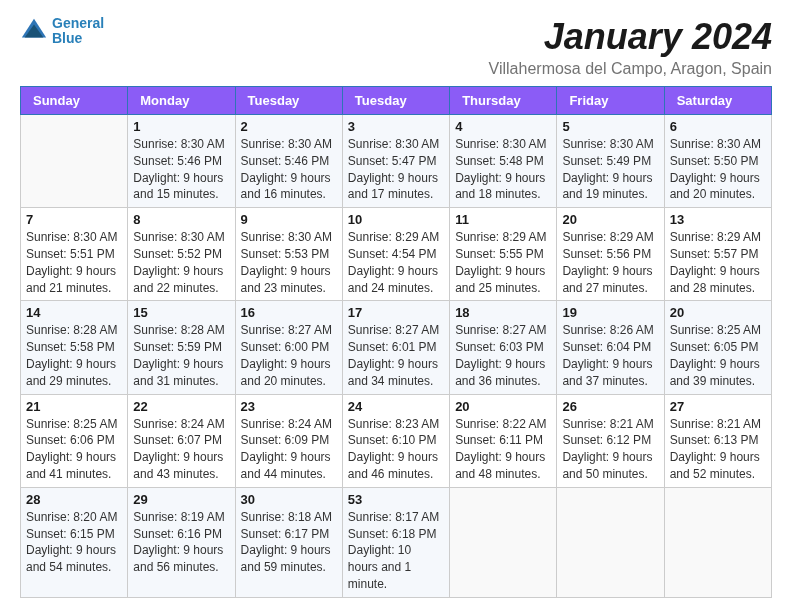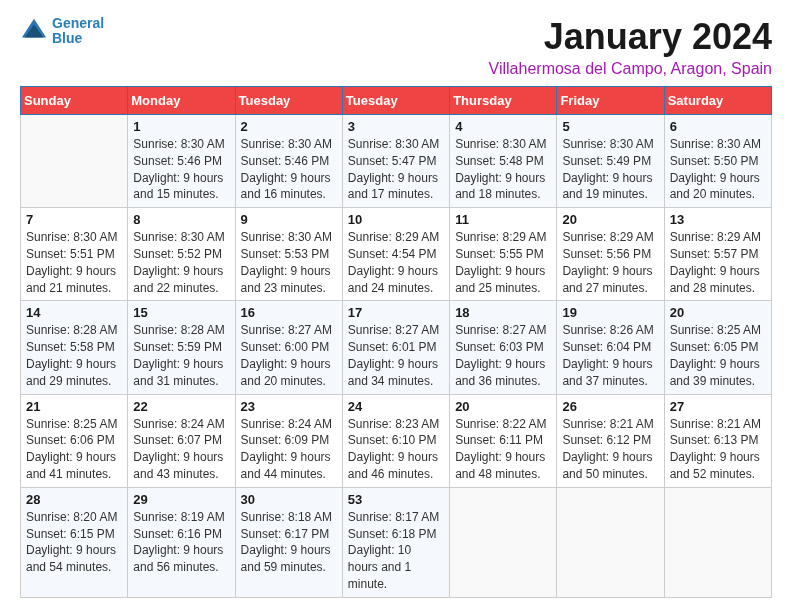--- a/index.html
+++ b/index.html
@@ -34,35 +34,36 @@
       width: 28px;
       height: 28px;
     }
     .title-section {
       text-align: right;
     }
     .main-title {
       font-size: 36px;
       font-weight: bold;
       color: #1a1a1a;
+      font-style: italic;
     }
     .subtitle {
       font-size: 16px;
-      color: #a21caf;
+      color: #737373;
       margin-top: 2px;
     }
     .calendar {
       width: 100%;
       border-collapse: collapse;
       font-size: 11px;
     }
     .calendar thead tr th {
-      background-color: #ef4444;
+      background-color: #8b5cf6;
       color: #fff;
-      padding: 6px 3px;
+      padding: 6px 12px;
       text-align: left;
       font-size: 13px;
       border: 1px solid #2e75b6;
     }
     .calendar tbody tr td {
       border: 1px solid #ccc;
       vertical-align: top;
       padding: 4px 5px;
       min-height: 70px;
       width: calc(100% / 7);

